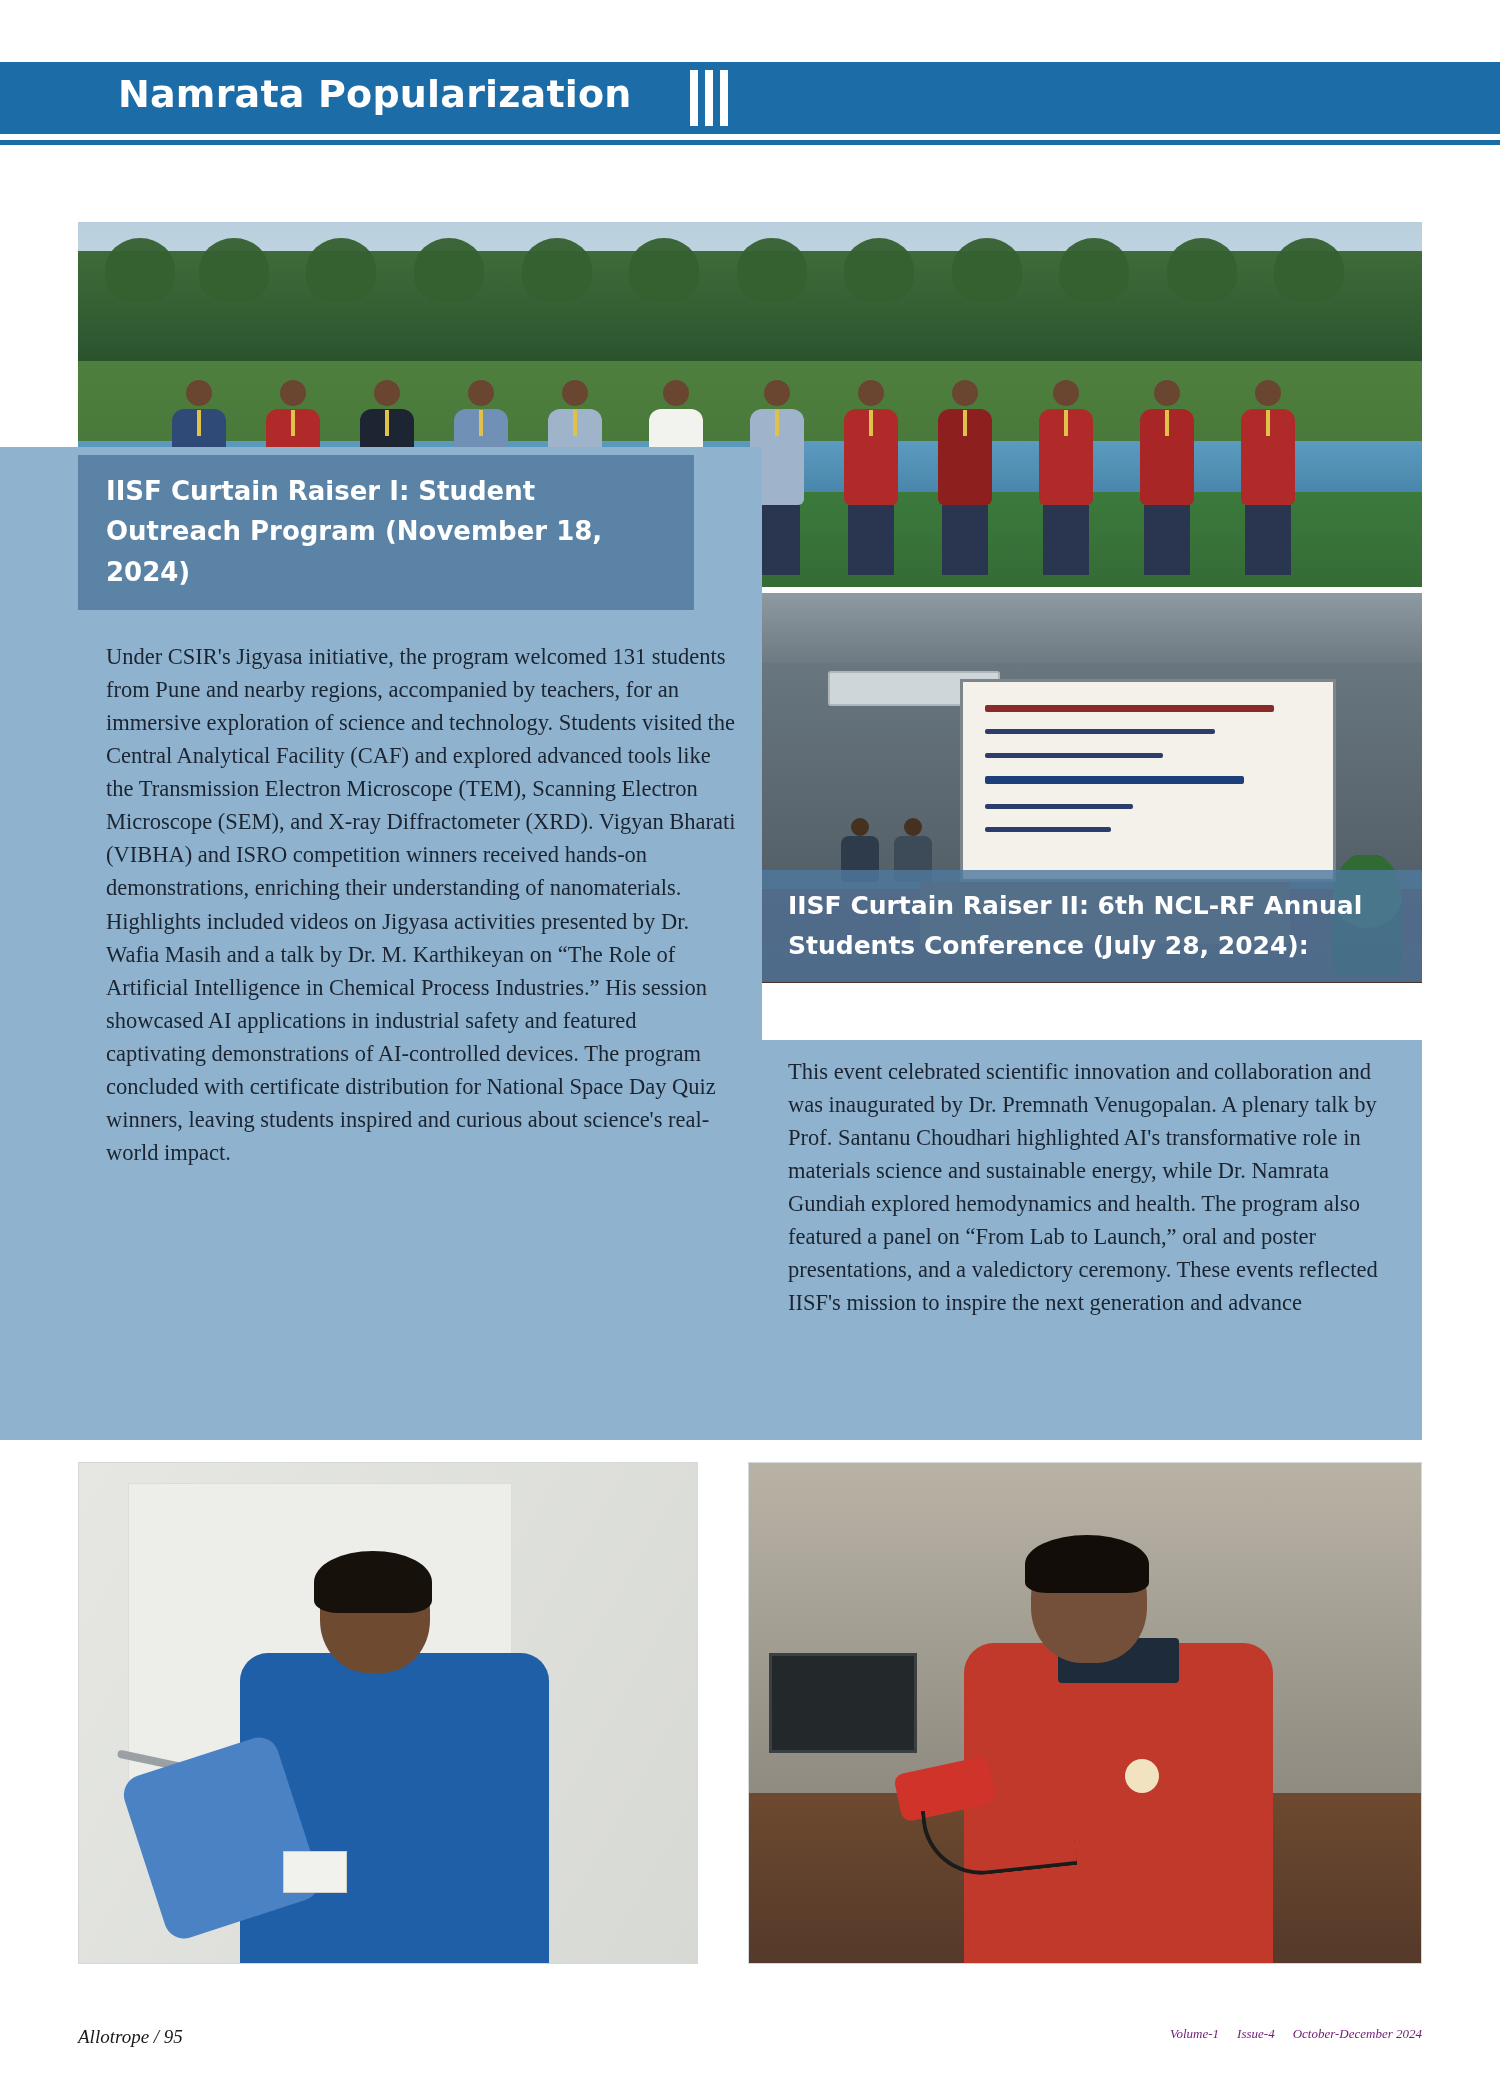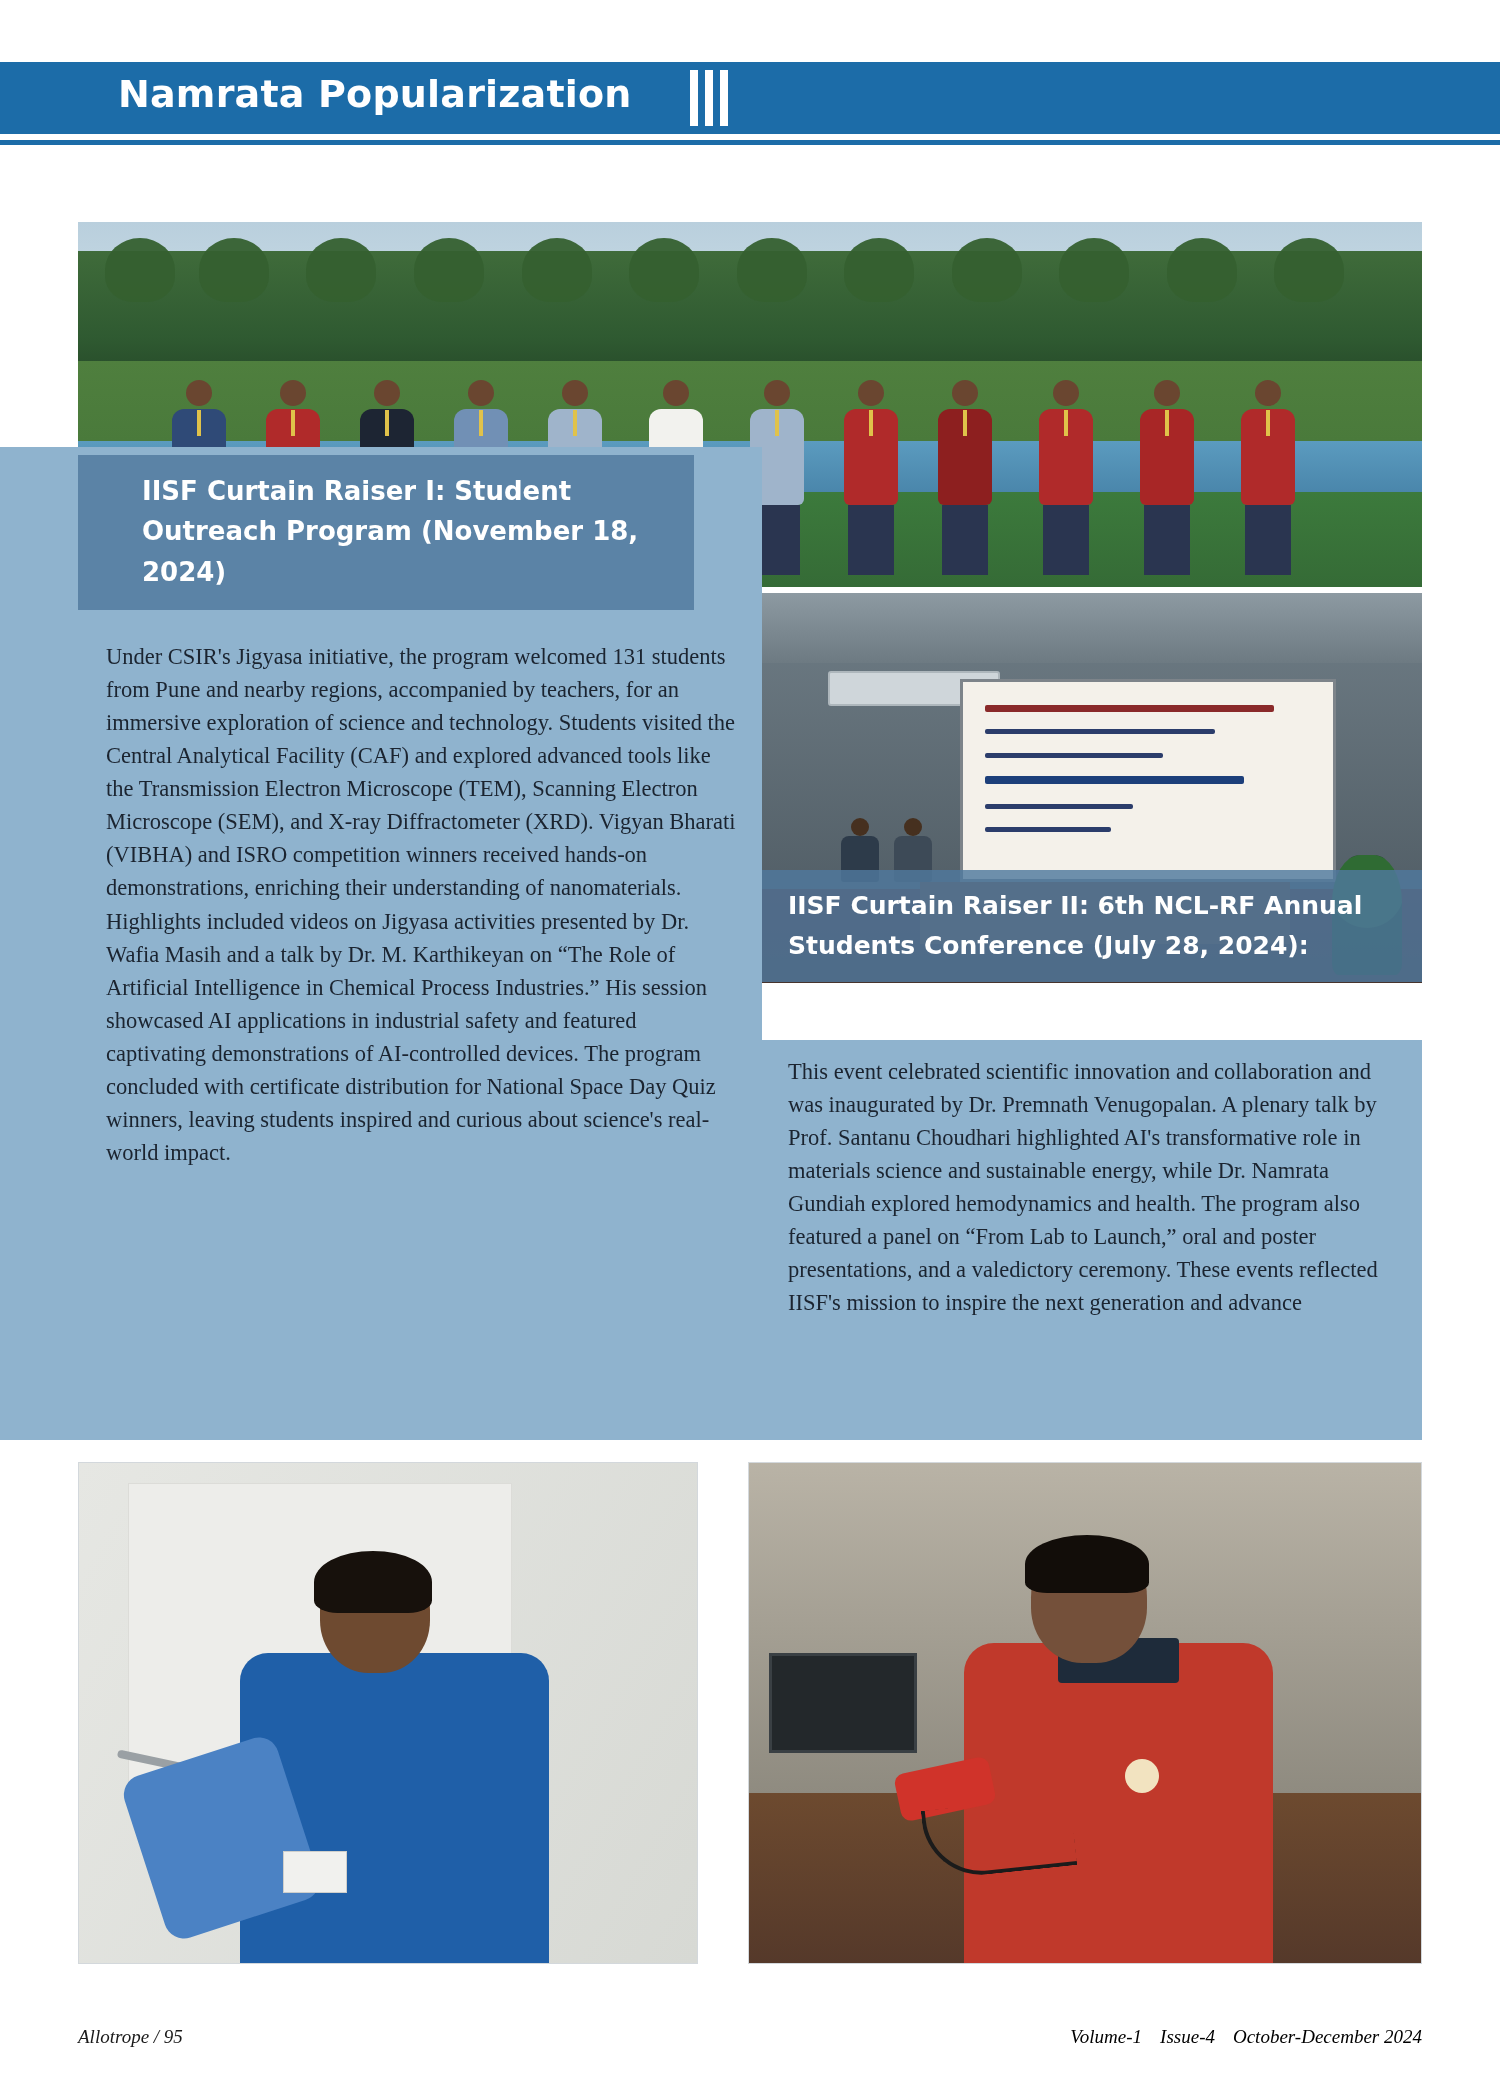--- a/index.html
+++ b/index.html
@@ -68,21 +68,20 @@
     width: 616px;
     padding: 16px 22px 18px 28px;
     background: rgba(79,121,158,0.82);
   }
   .left-title {
     font-family: "DejaVu Sans", sans-serif;
     font-weight: bold;
     font-size: 26px;
     line-height: 1.55;
     color: #ffffff;
-    margin-left: 36px;
   }
   .left-body {
     position: absolute;
     left: 106px; top: 640px;
     width: 630px;
     font-size: 22.5px;
     line-height: 1.47;
     color: #1b2430;
     text-align: left;
   }
@@ -146,23 +145,23 @@
   .footer-left {
     position: absolute;
     left: 78px; top: 2026px;
     font-size: 19px;
     font-style: italic;
     color: #1a1a1a;
   }
   .footer-right {
     position: absolute;
     right: 78px; top: 2026px;
-    font-size: 19px;
+    font-size: 13px;
     font-style: italic;
-    color: #000000;
+    color: #701a75;
     white-space: nowrap;
   }
   .footer-right span.sep { display: inline-block; width: 18px; }
 
   
   
   .gp-sky { position:absolute; left:0; top:0; width:100%; height:34%;
     background: linear-gradient(#b9cfdd, #cfe0e8); }
   .gp-trees { position:absolute; left:0; top:8%; width:100%; height:34%;
     background: linear-gradient(180deg,#3f6b3a,#2f5a31 70%,#274c2a); }

